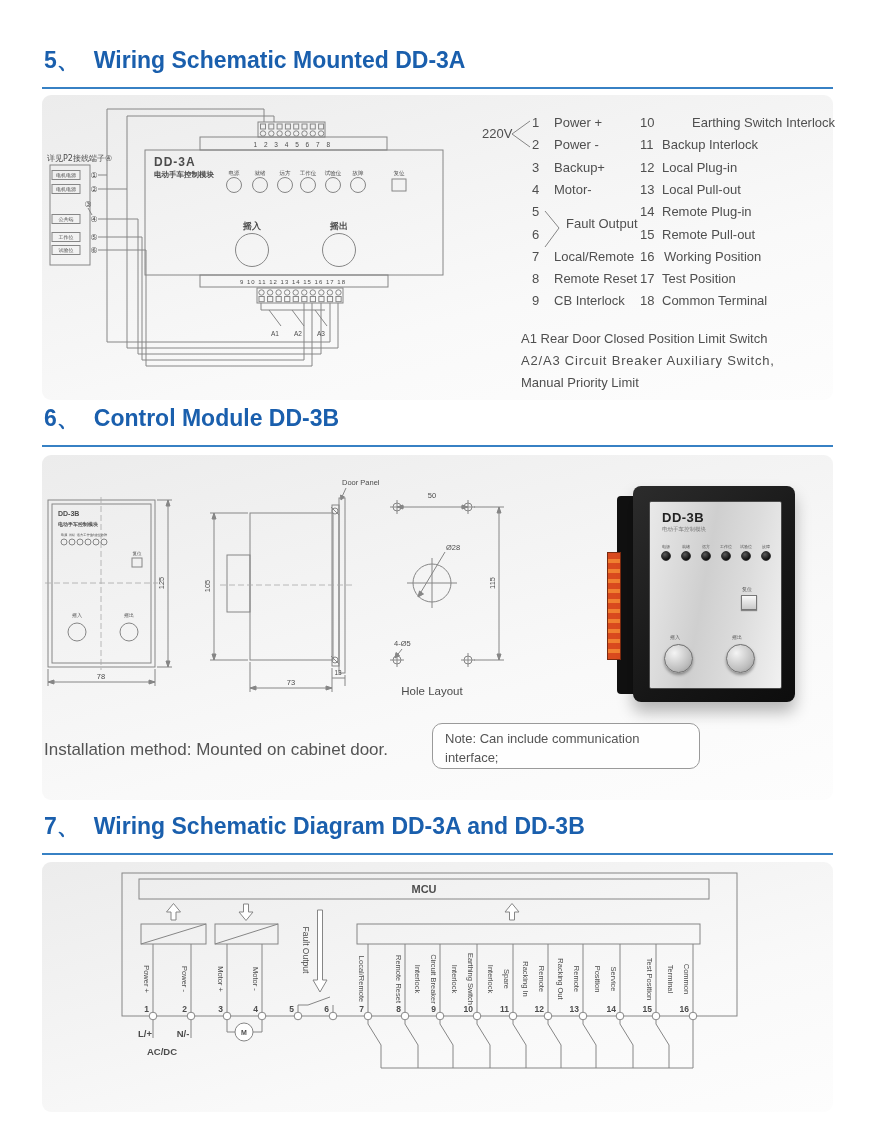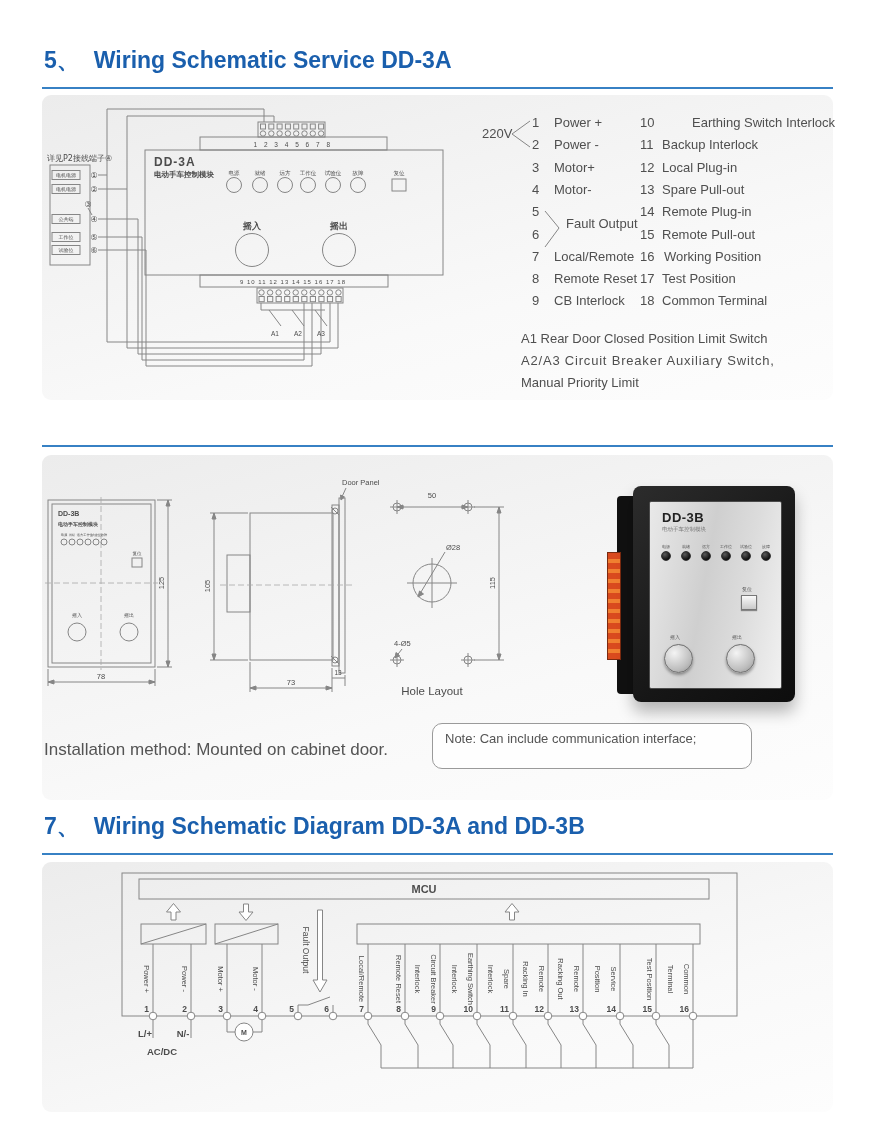--- a/index.html
+++ b/index.html
@@ -15,21 +15,21 @@
   svg line,svg rect,svg circle,svg path,svg polyline{vector-effect:none;}
   .dln{stroke:#868686;stroke-width:1;fill:none;}
   .dtx{fill:#4c4c4c;font-family:"Liberation Sans",sans-serif;}
   .cjk{font-family:"DejaVu Sans","Liberation Sans",sans-serif;}
   
   .lg-num{position:absolute;font-size:13px;color:#4f4f4f;}
   .lg-lab{position:absolute;font-size:13px;color:#4f4f4f;white-space:nowrap;}
   .note-line{position:absolute;font-size:13px;color:#4f4f4f;white-space:nowrap;}
   
   .install{position:absolute;left:2px;top:285px;font-size:17px;color:#545454;text-align:center;}
-  .notebox{position:absolute;left:390px;top:268px;width:320px;height:46px;
+  .notebox{position:absolute;left:390px;top:268px;width:268px;height:46px;
            border:1.5px solid #9a9a9a;border-radius:10px;background:#fefefe;
            padding:5px 12px;box-sizing:border-box;}
   .notebox div{font-size:13px;color:#545454;line-height:19px;}
   
   .photo{position:absolute;left:563px;top:25px;width:205px;height:240px;}
   .ph-side{position:absolute;left:12px;top:16px;width:26px;height:198px;background:#111;border-radius:4px;}
   .ph-conn{position:absolute;left:2px;top:72px;width:12px;height:106px;
            background:repeating-linear-gradient(180deg,#d94a1e 0 6px,#f08030 6px 10px);border:1px solid #7a2a10;}
   .ph-body{position:absolute;left:28px;top:6px;width:162px;height:216px;background:linear-gradient(135deg,#2c2c2c,#161616 60%,#0d0d0d);
            border-radius:8px;box-shadow:0 10px 16px rgba(0,0,0,.28);}
@@ -49,21 +49,21 @@
   .ph-bout-t{position:absolute;left:82px;top:132px;font-size:5px;color:#555;}
   .ph-btn{position:absolute;width:27px;height:27px;border-radius:50%;border:1px solid #6e6e6e;
           background:radial-gradient(circle at 35% 30%,#f4f4f4,#bdbdbd 65%,#8f8f8f);box-shadow:0 2px 3px rgba(0,0,0,.35);}
 </style>
 </head>
 <body>
 
 <div class="page">
 
   <div class="heading" style="top:46px;">
-    <span class="hnum">5、</span><span>Wiring Schematic Service DD-3A</span>
+    <span class="hnum">5、</span><span>Wiring Schematic Mounted DD-3A</span>
   </div>
   <div class="hrule" style="top:87px;"></div>
 
   <div class="panel" style="top:95px;height:305px;">
     <svg width="460" height="305" viewBox="0 0 460 305">
 
       <text x="5" y="66" class="dtx cjk" font-size="8">详见P2接线端子④</text>
       <g class="dln">
         <rect x="8" y="70" width="40" height="100"></rect>
         <rect x="10" y="75.5" width="28" height="9"></rect>
@@ -197,21 +197,21 @@
       <svg style="left:468px;top:23px;" width="22" height="34">
         <line x1="20" y1="3" x2="2" y2="16" class="dln"></line>
           <line x1="2" y1="16" x2="20" y2="29" class="dln"></line>
       </svg>
 
       <span class="lg-num" style="left:490px;top:20px;">1</span>
         <span class="lg-lab" style="left:512px;top:20px;">Power +</span>
       <span class="lg-num" style="left:490px;top:42px;">2</span>
         <span class="lg-lab" style="left:512px;top:42px;">Power -</span>
       <span class="lg-num" style="left:490px;top:65px;">3</span>
-        <span class="lg-lab" style="left:512px;top:65px;">Motor+</span>
+        <span class="lg-lab" style="left:512px;top:65px;">Backup+</span>
       <span class="lg-num" style="left:490px;top:87px;">4</span>
         <span class="lg-lab" style="left:512px;top:87px;">Motor-</span>
       <span class="lg-num" style="left:490px;top:109px;">5</span>
       <span class="lg-num" style="left:490px;top:132px;">6</span>
       <svg style="left:500px;top:113px;" width="20" height="42">
         <line x1="3" y1="3" x2="17" y2="20" class="dln"></line>
           <line x1="3" y1="39" x2="17" y2="20" class="dln"></line>
       </svg>
       <span class="lg-lab" style="left:524px;top:121px;">Fault Output</span>
       <span class="lg-num" style="left:490px;top:154px;">7</span>
@@ -221,38 +221,41 @@
       <span class="lg-num" style="left:490px;top:198px;">9</span>
         <span class="lg-lab" style="left:512px;top:198px;">CB Interlock</span>
 
       <span class="lg-num" style="left:598px;top:20px;">10</span>
         <span class="lg-lab" style="left:620px;top:20px;margin-left:30px;">Earthing Switch Interlock</span>
       <span class="lg-num" style="left:598px;top:42px;">11</span>
         <span class="lg-lab" style="left:620px;top:42px;">Backup Interlock</span>
       <span class="lg-num" style="left:598px;top:65px;">12</span>
         <span class="lg-lab" style="left:620px;top:65px;">Local Plug-in</span>
       <span class="lg-num" style="left:598px;top:87px;">13</span>
-        <span class="lg-lab" style="left:620px;top:87px;">Spare Pull-out</span>
+        <span class="lg-lab" style="left:620px;top:87px;">Local Pull-out</span>
       <span class="lg-num" style="left:598px;top:109px;">14</span>
         <span class="lg-lab" style="left:620px;top:109px;">Remote Plug-in</span>
       <span class="lg-num" style="left:598px;top:132px;">15</span>
         <span class="lg-lab" style="left:620px;top:132px;">Remote Pull-out</span>
       <span class="lg-num" style="left:598px;top:154px;">16</span>
         <span class="lg-lab" style="left:622px;top:154px;">Working Position</span>
       <span class="lg-num" style="left:598px;top:176px;">17</span>
         <span class="lg-lab" style="left:620px;top:176px;">Test Position</span>
       <span class="lg-num" style="left:598px;top:198px;">18</span>
         <span class="lg-lab" style="left:620px;top:198px;">Common Terminal</span>
 
       <span class="note-line" style="left:479px;top:236px;">A1 Rear Door Closed Position Limit Switch</span>
       <span class="note-line" style="left:479px;top:258px;letter-spacing:.8px;">A2/A3 Circuit Breaker Auxiliary Switch,</span>
       <span class="note-line" style="left:479px;top:280px;">Manual Priority Limit</span>
     </div>
   </div>
 
+  <div class="heading" style="top:404px;">
+    <span class="hnum">6、</span><span>Control Module DD-3B</span>
+  </div>
   <div class="hrule" style="top:445px;"></div>
 
   <div class="panel" style="top:455px;height:345px;">
     <svg width="560" height="260" viewBox="0 0 560 260">
 
       <g class="dln">
         <rect x="6" y="45" width="107" height="167"></rect>
         <rect x="10" y="49" width="99" height="159"></rect>
       </g>
       <g stroke="#a8a8a8" stroke-width="0.8" stroke-dasharray="6,3">

